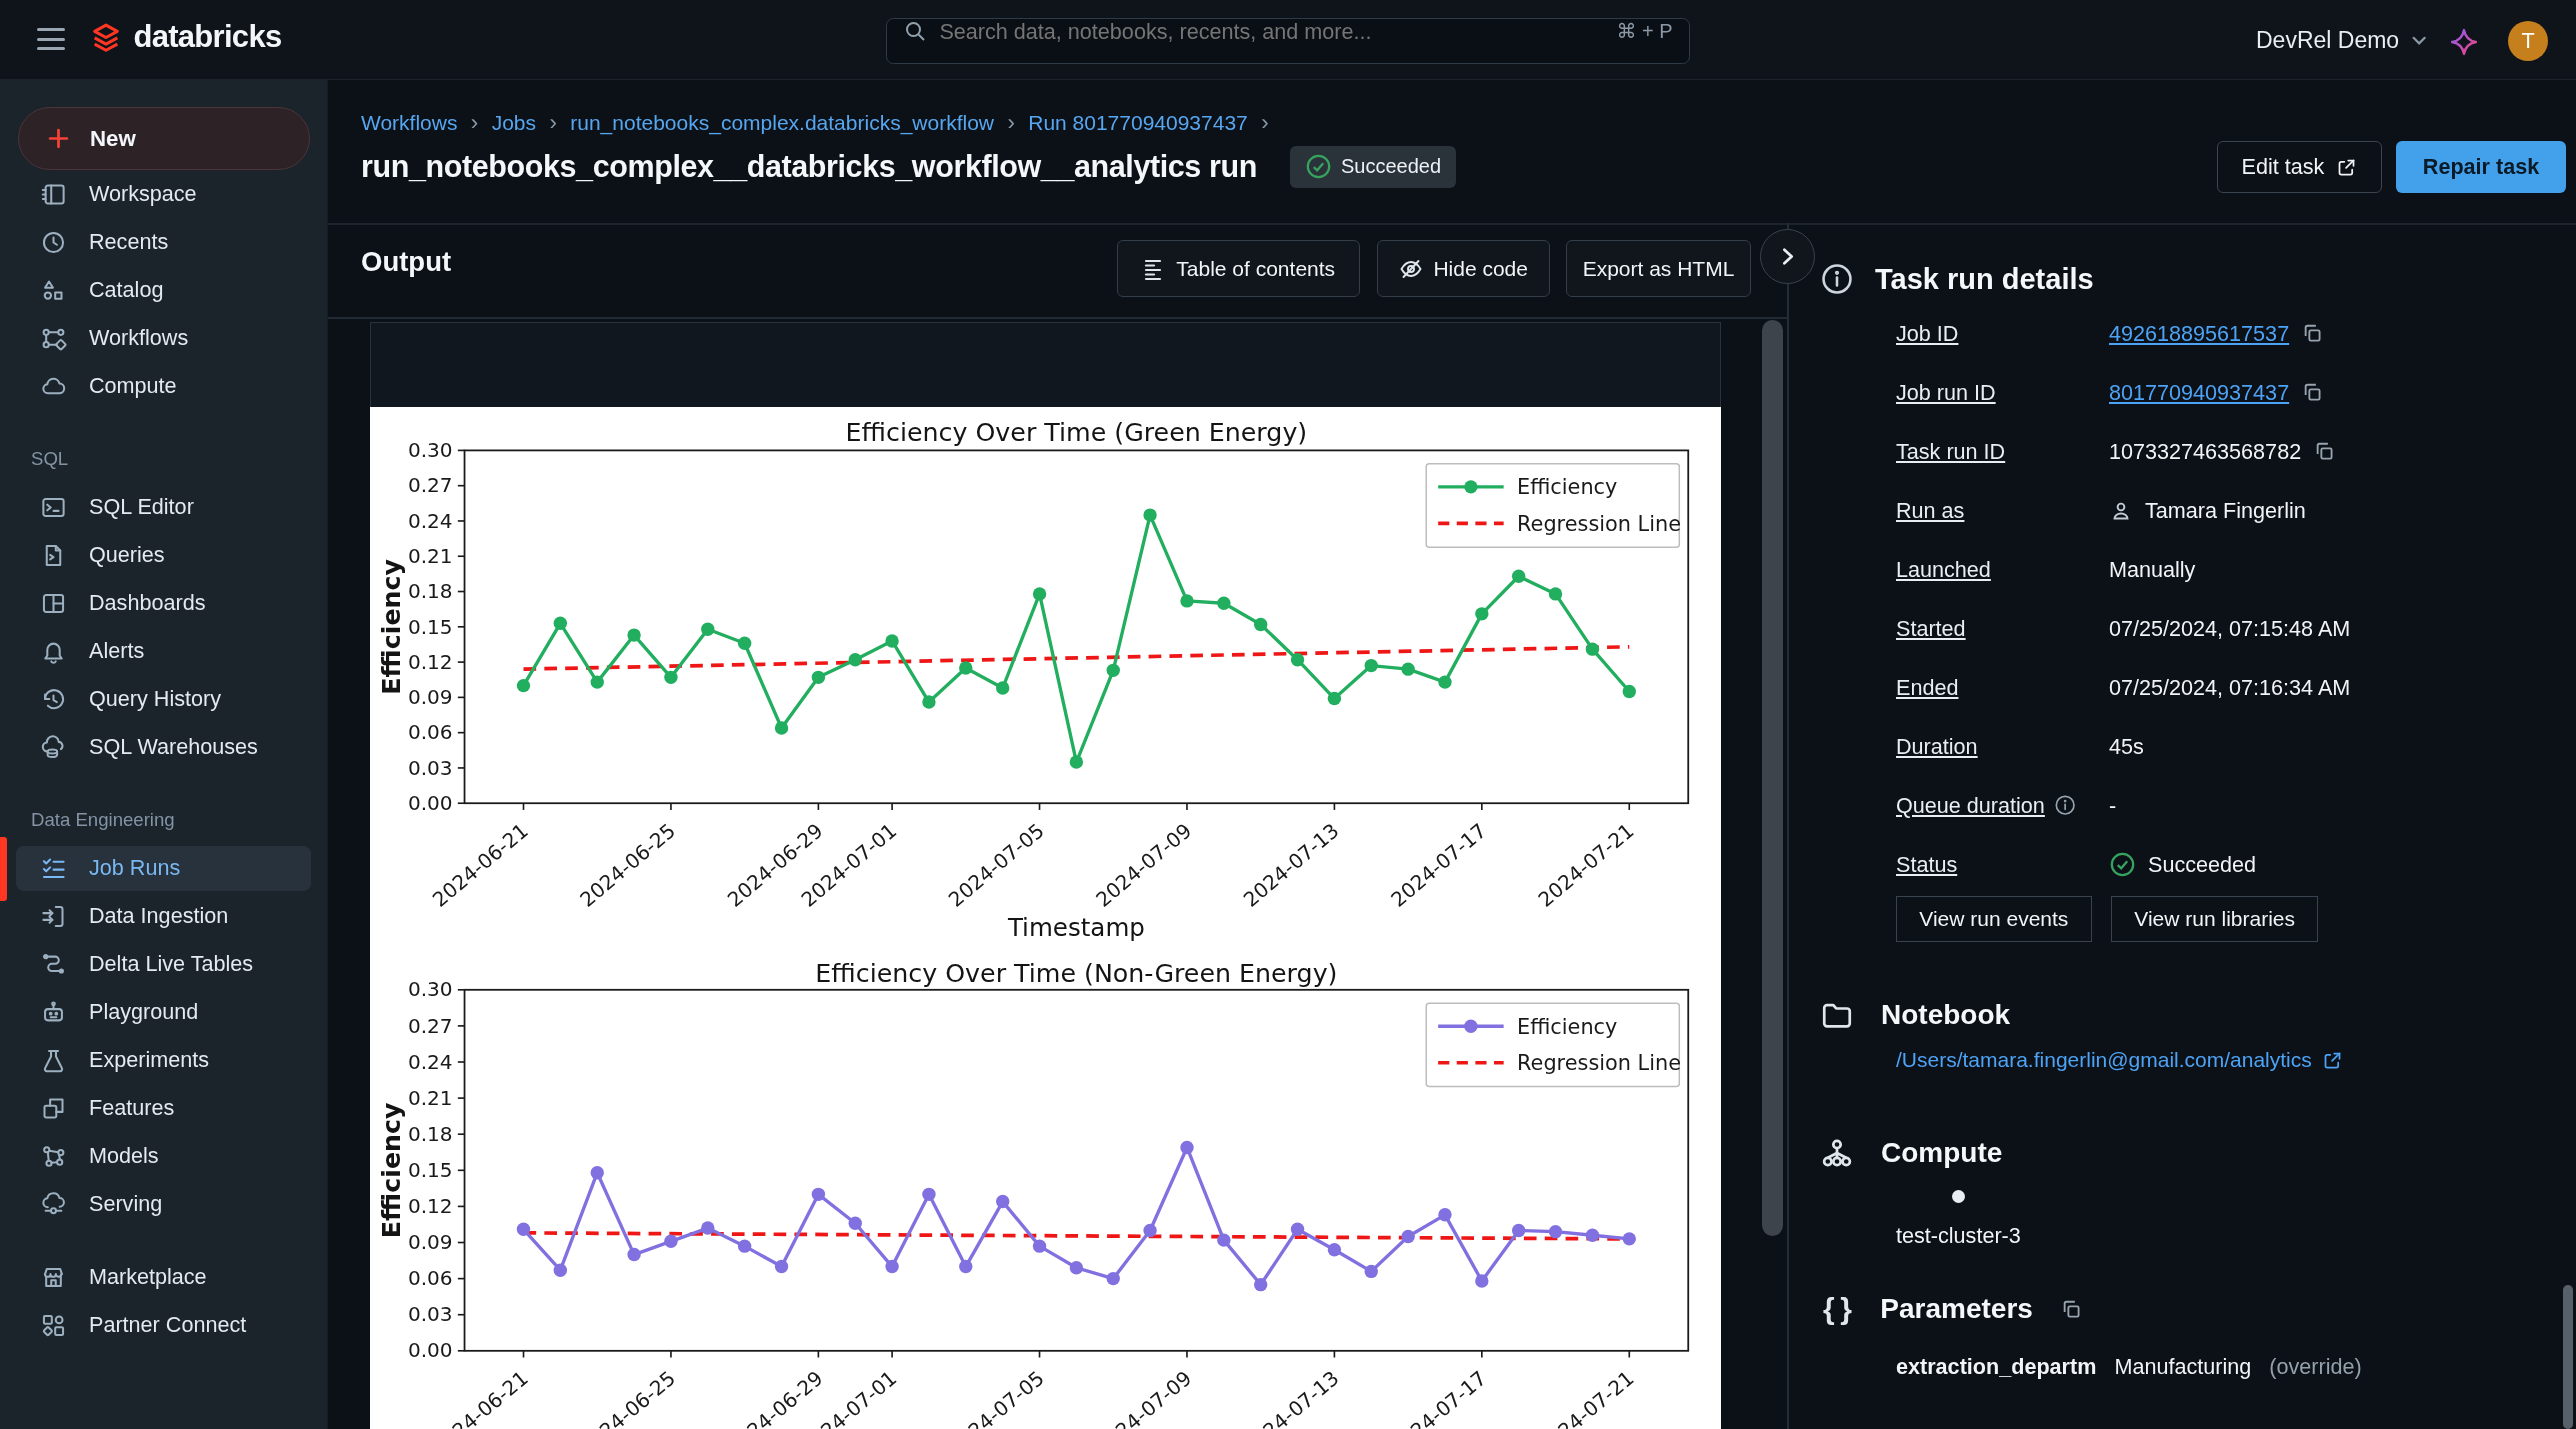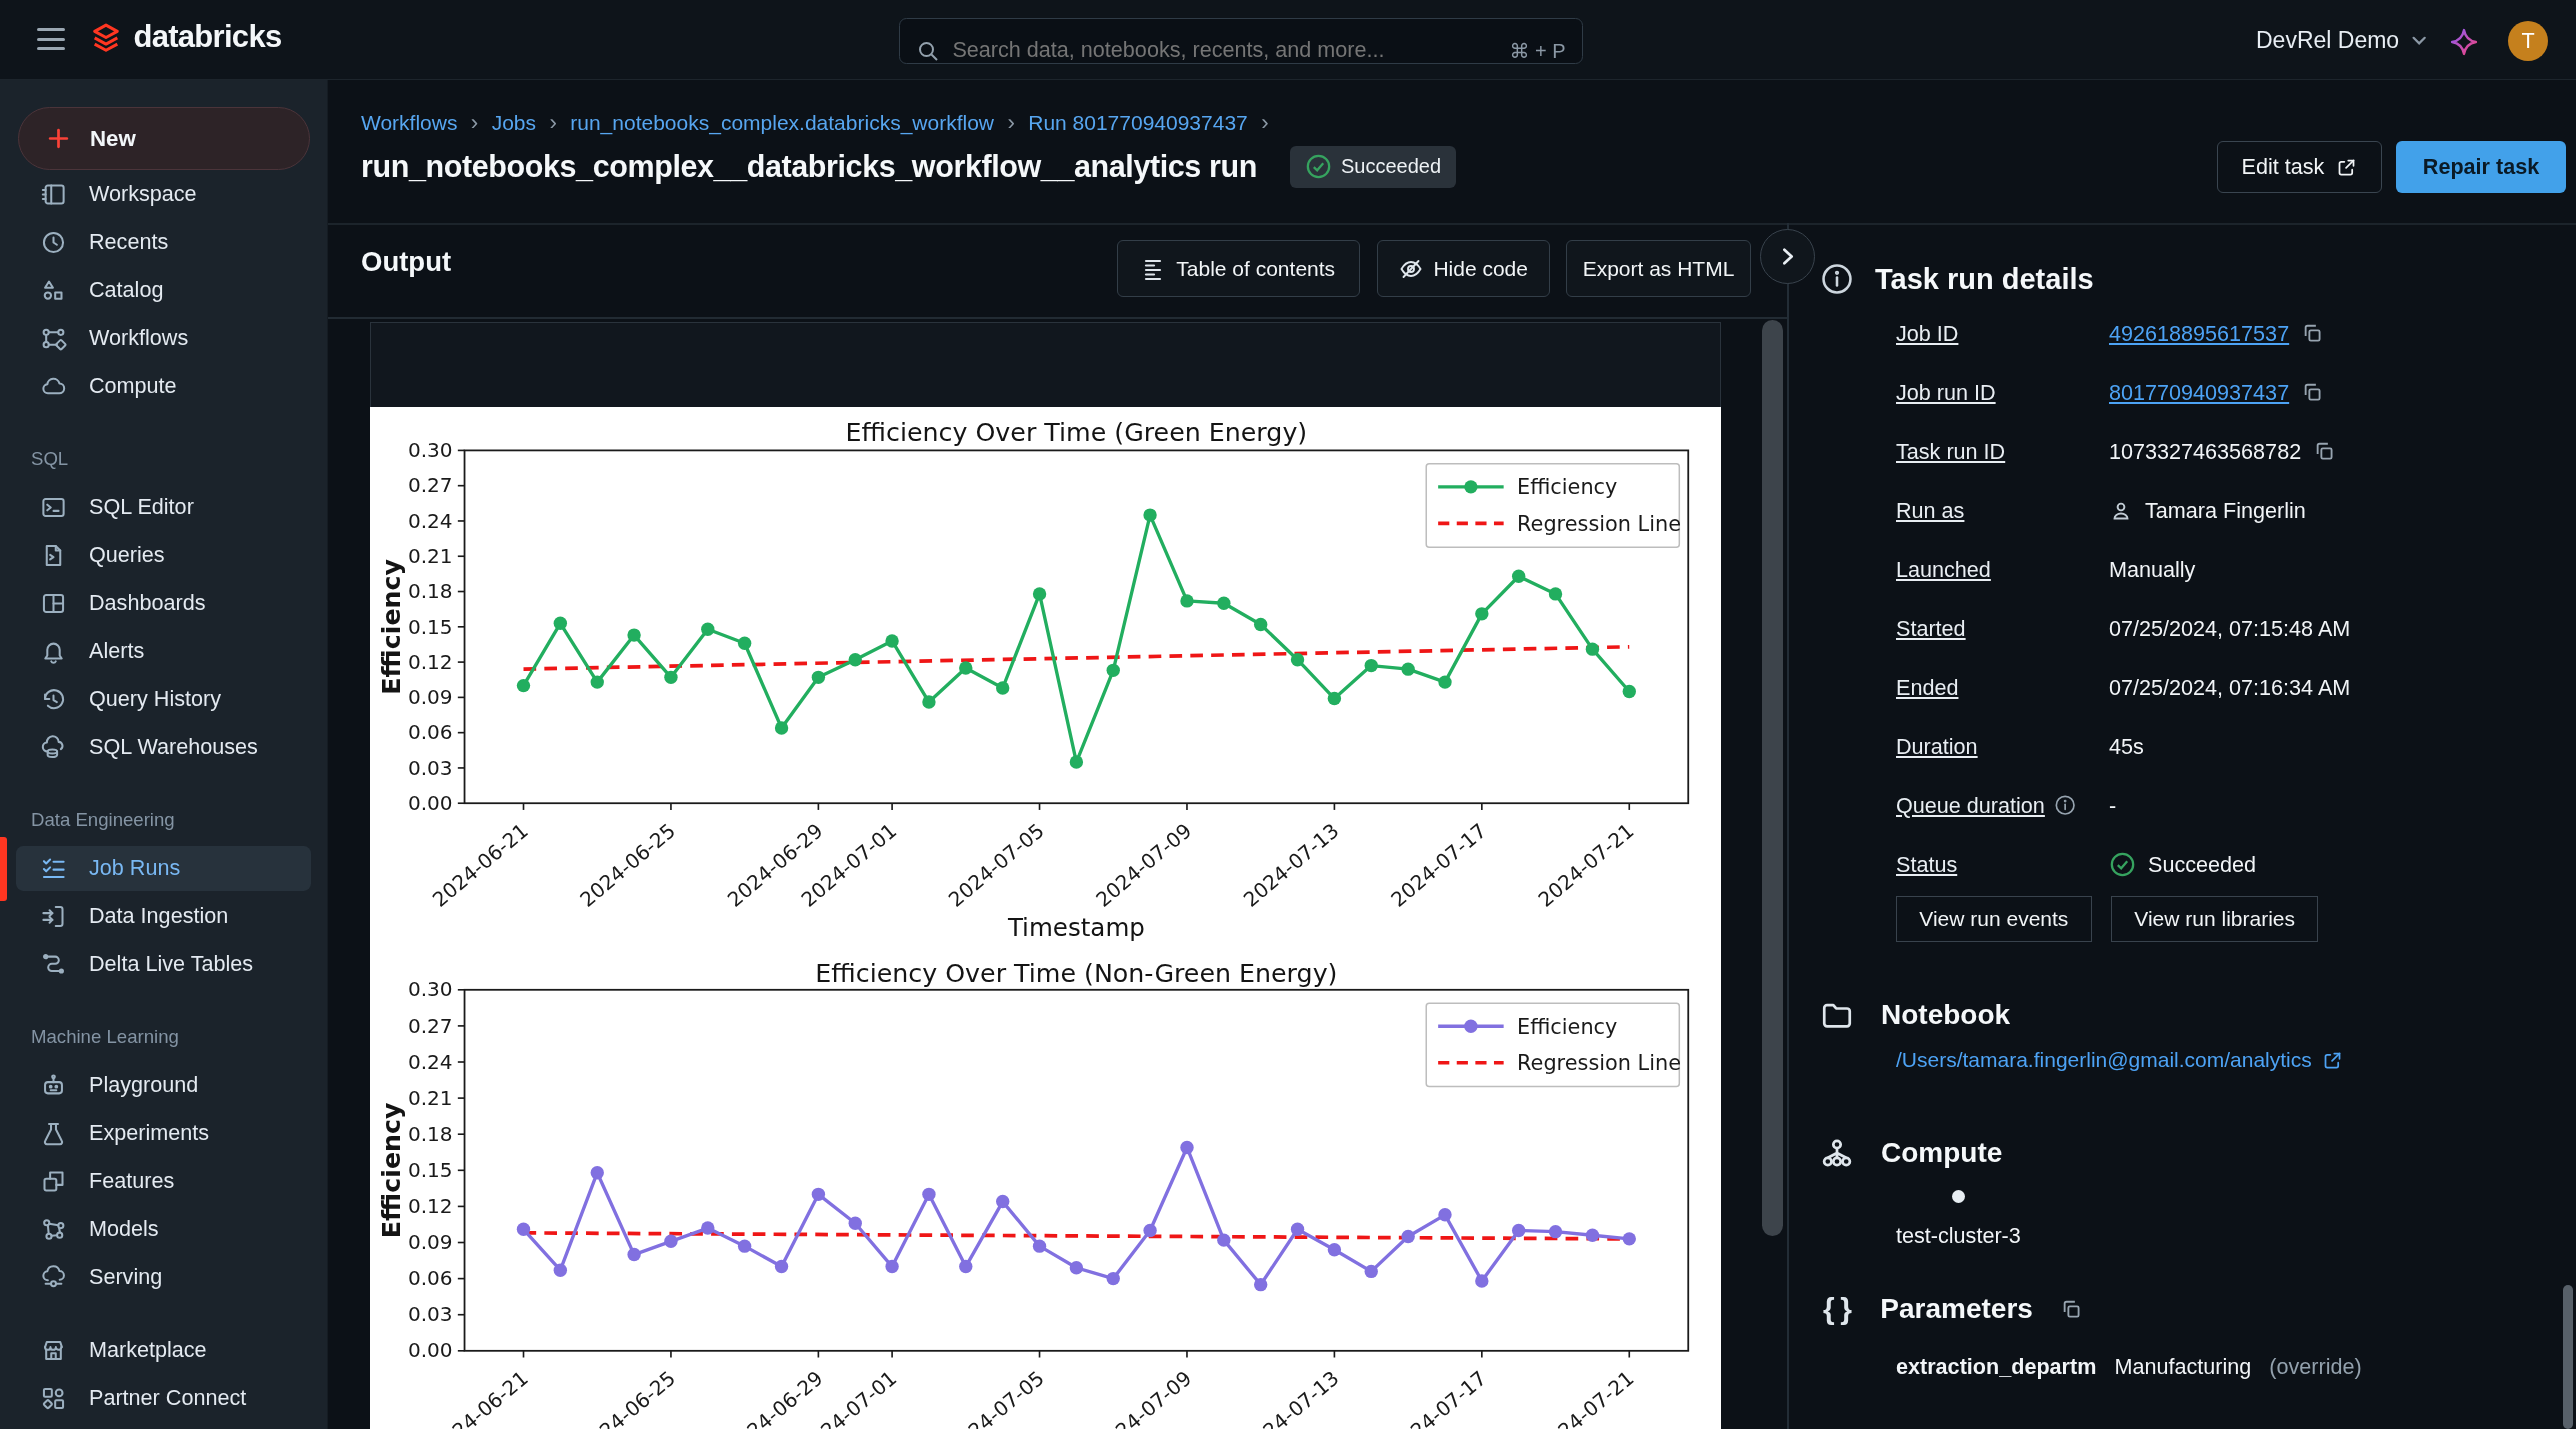--- a/index.html
+++ b/index.html
@@ -8,21 +8,21 @@
   #app { position:relative; width:2576px; height:1429px; background:#0c1117; overflow:hidden; }
   .abs { position:absolute; }
   svg { display:block; }
 
   
   #topbar { left:0; top:0; width:2576px; height:80px; background:#0e141a; border-bottom:1.5px solid #1d252c; display:flex; align-items:center; }
   #hamburger { position:absolute; left:37px; top:28px; width:28px; height:22.3px; display:flex; flex-direction:column; justify-content:space-between; cursor:pointer; }
   #hamburger span { height:3px; border-radius:1.5px; background:#9aa7b2; }
   #logo { position:absolute; left:89px; top:19.4px; display:flex; align-items:center; gap:10.4px; }
   #logo-text { color:#f4f7f9; font-size:31px; font-weight:700; letter-spacing:-0.7px; }
-  #search { position:absolute; left:886px; top:18px; width:684px; height:46px; background:#0a0f15; border:1.5px solid #2f3b46; border-radius:7.4px; display:flex; align-items:flex-end; padding:0 16.4px; gap:12px;margin-left:13px; }
+  #search { position:absolute; left:886px; top:18px; width:804px; height:46px; background:#0a0f15; border:1.5px solid #2f3b46; border-radius:7.4px; display:flex; align-items:flex-start; padding:0 16.4px; gap:12px; }
   #search input { flex:1; background:transparent; border:none; outline:none; color:#94a2ae; font-size:21.6px; font-family:inherit; }
   #search-shortcut { color:#8b98a5; font-size:20px; }
   #workspace-switcher { position:absolute; left:2256px; top:0; height:80px; display:flex; align-items:center; gap:9px; color:#e8eef4; font-size:23px; cursor:pointer; }
   #sparkle-btn { position:absolute; left:2449px; top:27px; width:30px; height:30px; cursor:pointer; }
   #avatar { position:absolute; left:2508px; top:21px; width:40px; height:40px; border-radius:50%; background:#c5801d; color:#fff; font-size:21.6px; display:flex; align-items:center; justify-content:center; cursor:pointer; }
 
   
   #sidebar { left:0; top:80px; width:328px; height:1349px; background:#1b232b; border-right:1.5px solid #151c23; padding-top:27px; overflow:hidden; }
   #new-btn { margin:0 auto; width:292px; height:63px; border-radius:33px; background:#2d2327; border:1.5px solid #4b343a; display:flex; align-items:center; padding-left:27px; gap:19.4px; cursor:pointer; }
   #new-btn .plus { width:25px; height:25px; }
@@ -296,21 +296,20 @@
         <div class="side-item">
           <span class="sicon">
             <svg viewBox="0 0 24 24" width="100%" height="100%" fill="none" stroke="currentColor" stroke-width="1.8" stroke-linecap="round" stroke-linejoin="round">
               <path d="M5 5 h8.5 a3.2 3.2 0 0 1 0 6.4 H10.5 a3.2 3.2 0 0 0 0 6.4 H19"></path>
               <circle cx="5" cy="5" r="1.4"></circle>
               <circle cx="19" cy="17.8" r="1.4"></circle>
             </svg>
           </span>
           <span>Delta Live Tables</span>
         </div>
-        <div class="side-header">Machine Learning</div>
         <div class="side-item">
           <span class="sicon">
             <svg viewBox="0 0 24 24" width="100%" height="100%" fill="none" stroke="currentColor" stroke-width="1.8" stroke-linecap="round" stroke-linejoin="round">
               <rect x="4.5" y="9" width="15" height="10" rx="2.5"></rect>
               <circle cx="9.5" cy="13" r="0.8" fill="currentColor"></circle>
               <circle cx="14.5" cy="13" r="0.8" fill="currentColor"></circle>
               <path d="M9.5 16.3 h5"></path>
               <line x1="12" y1="9" x2="12" y2="5.5"></line>
               <circle cx="12" cy="4.3" r="1.2"></circle>
             </svg>

